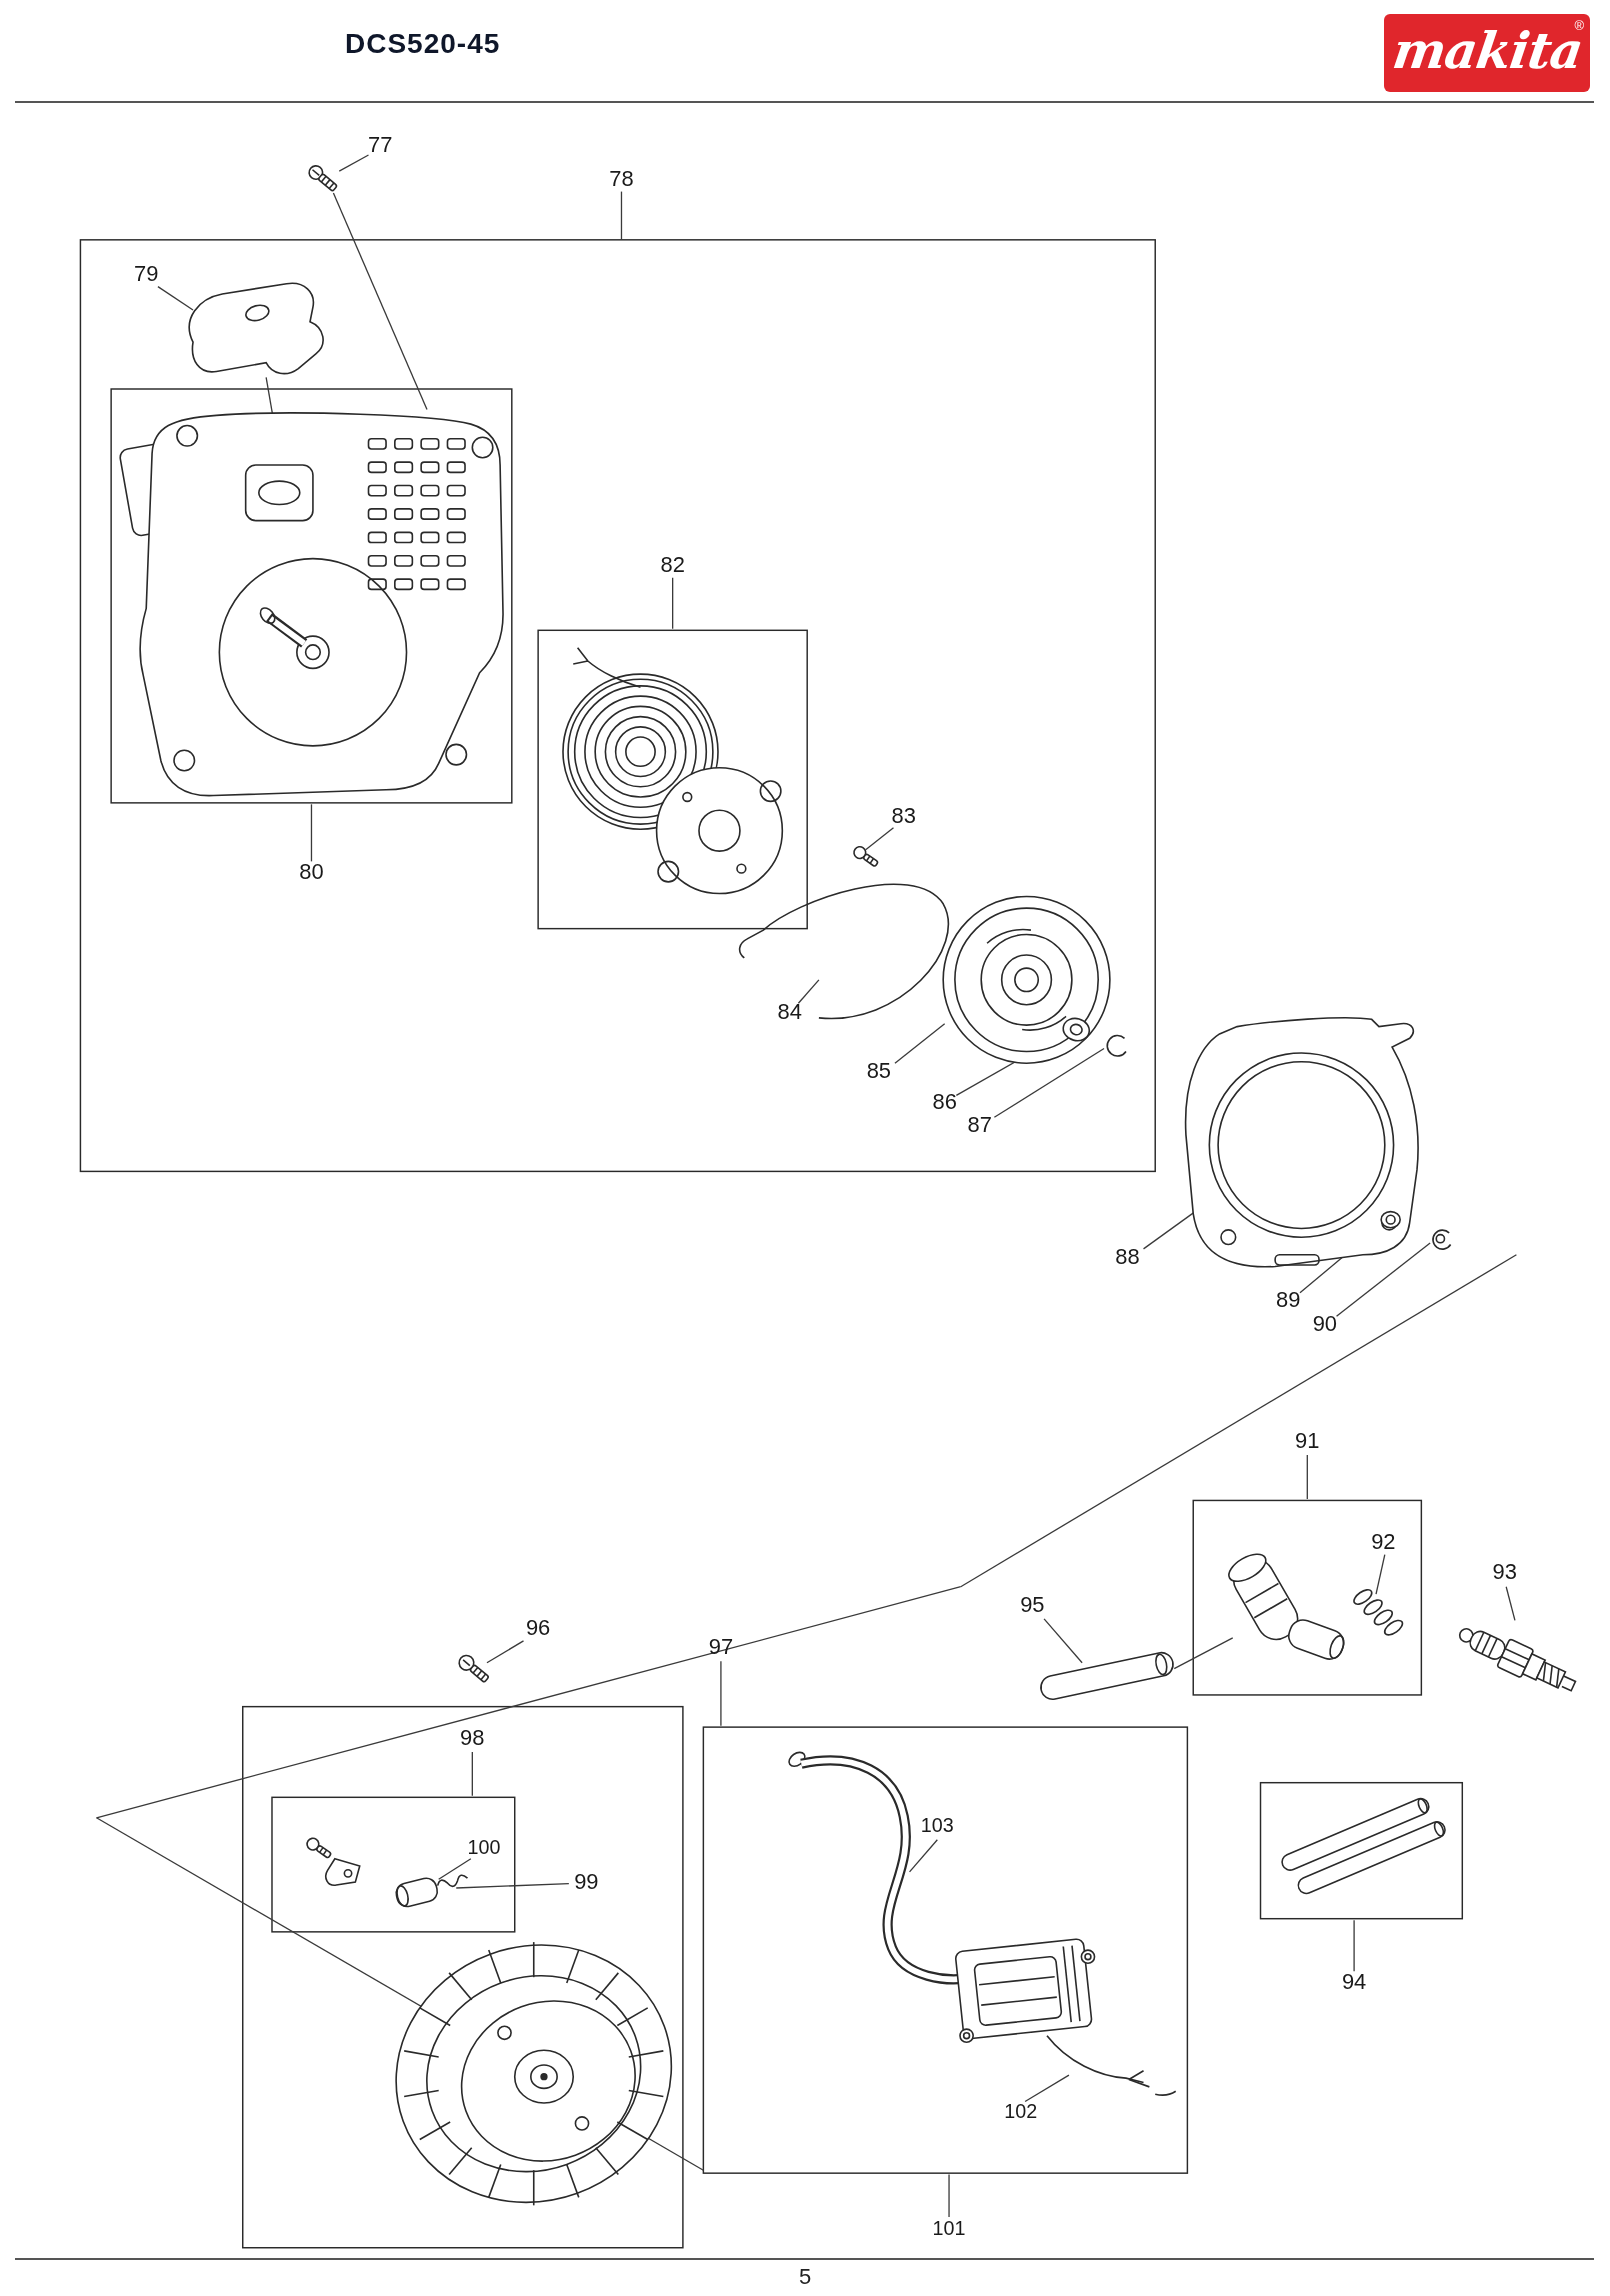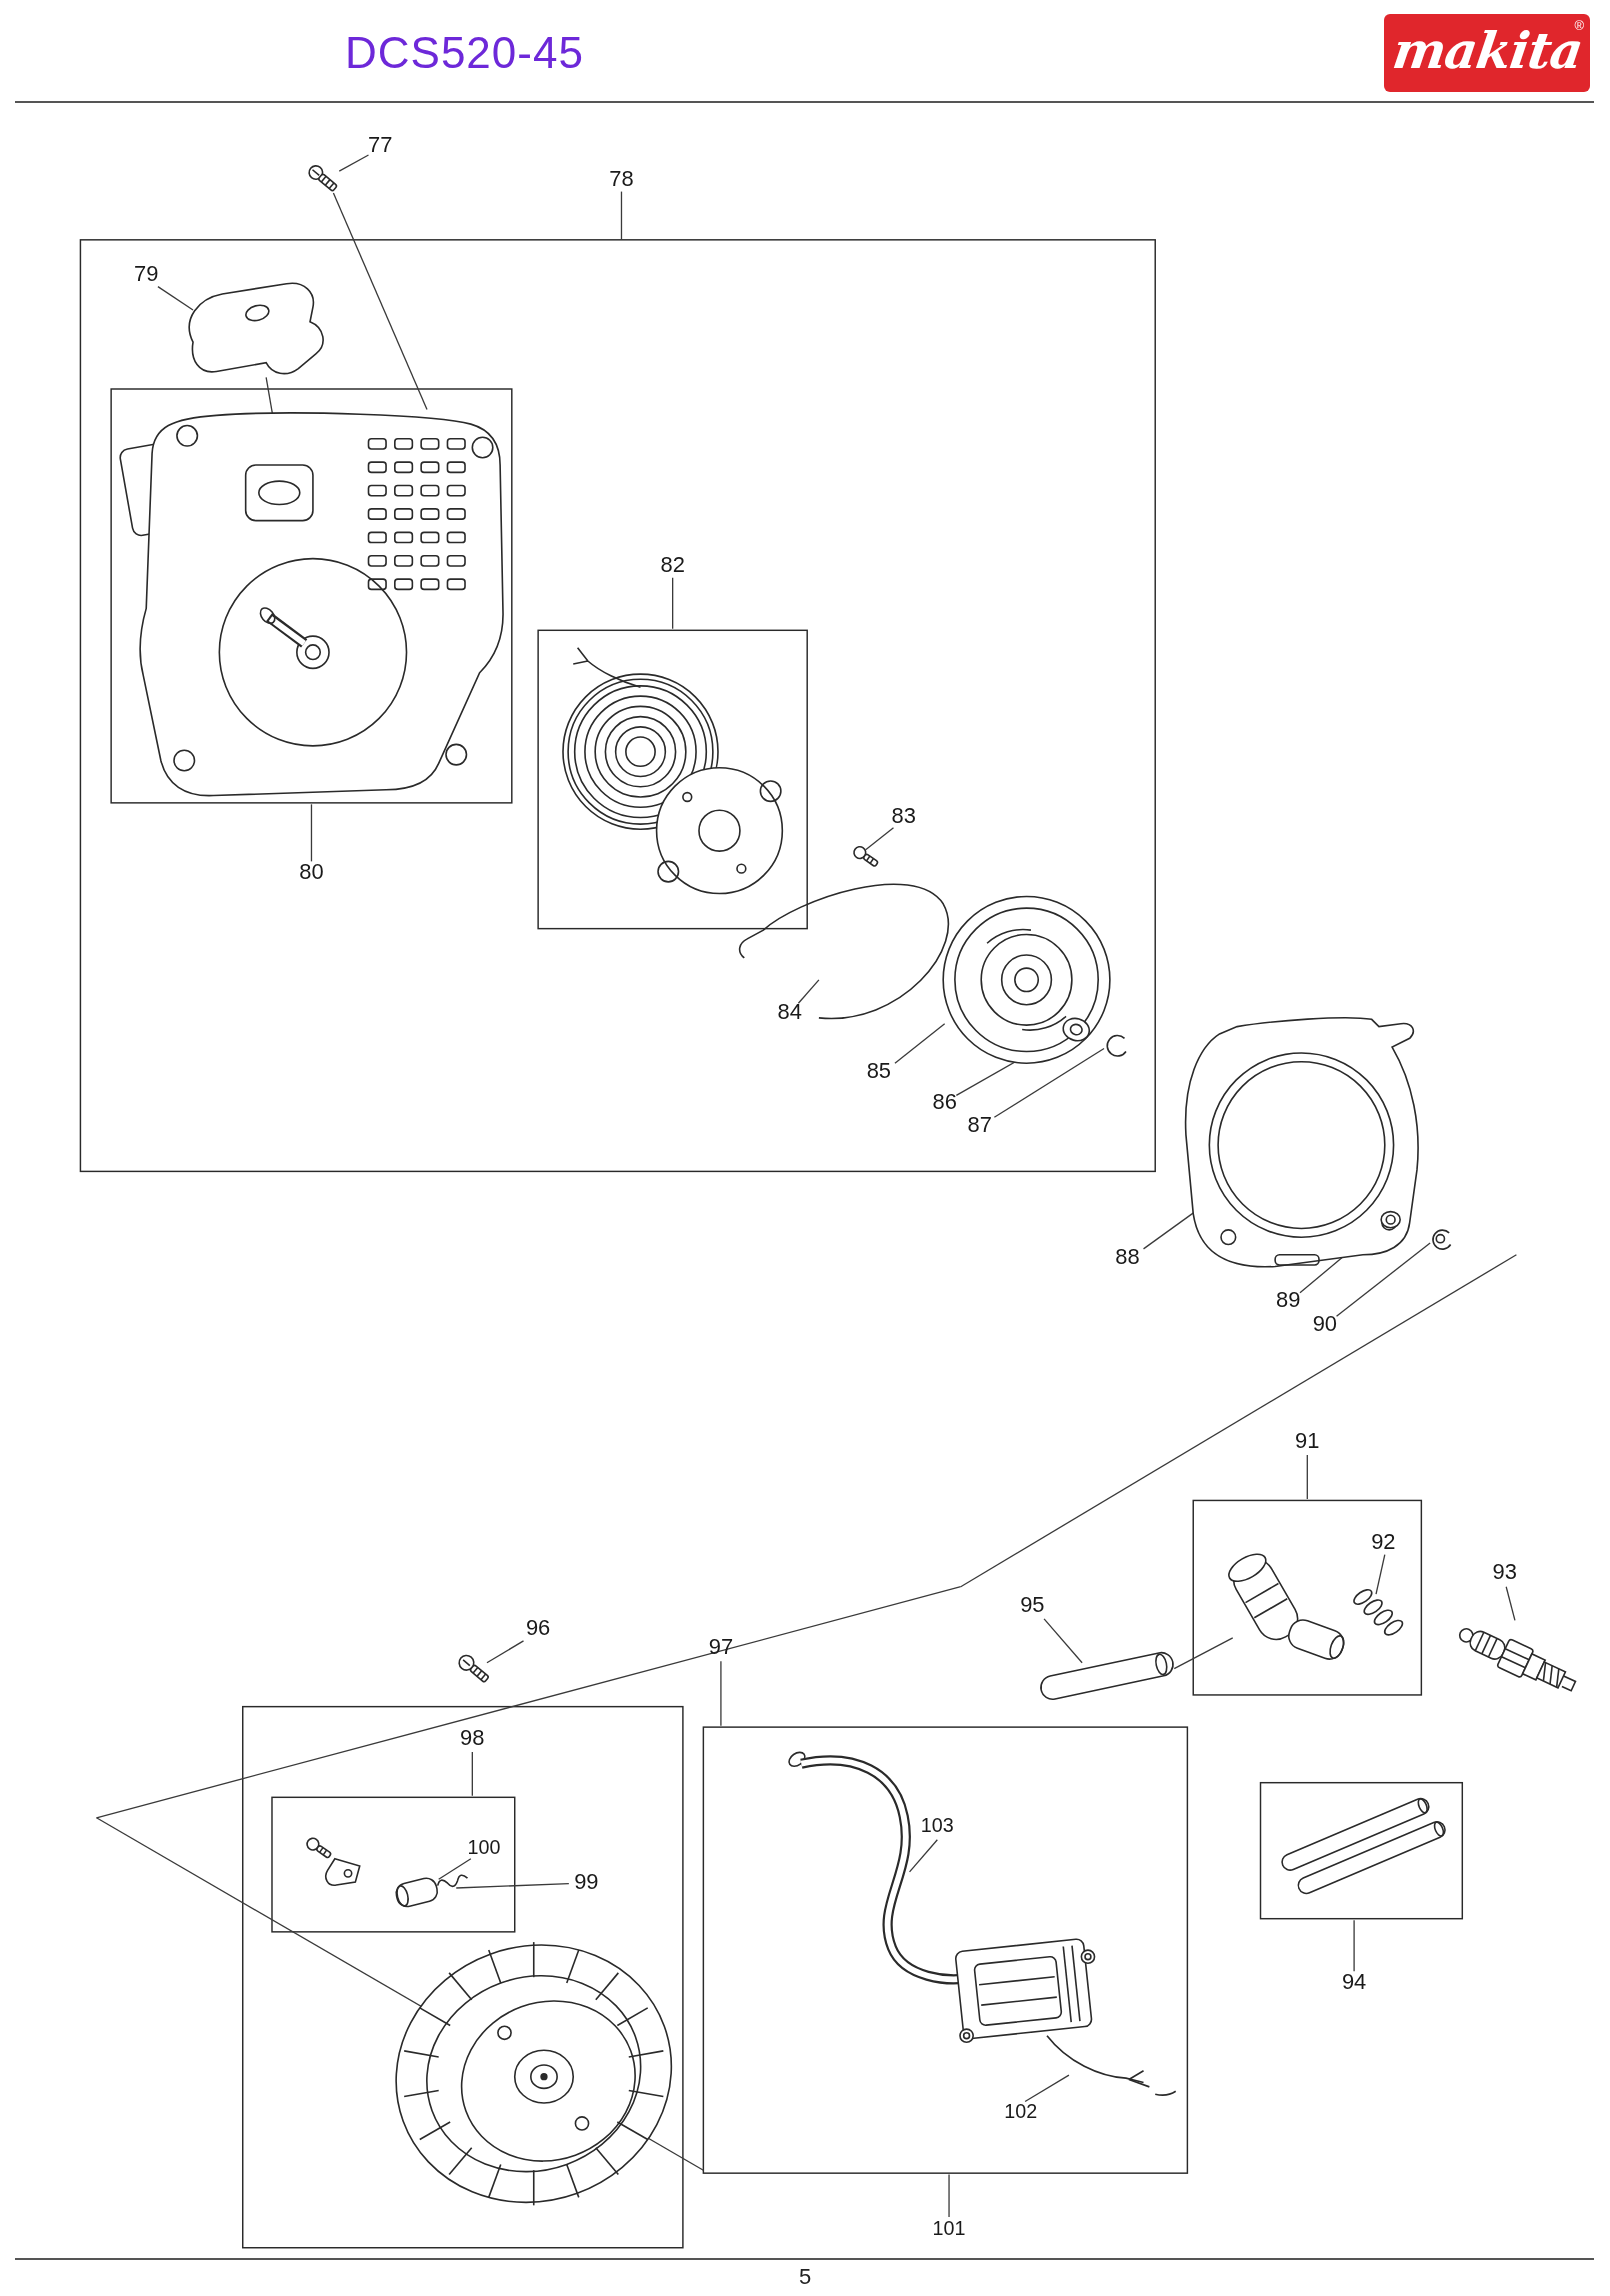--- a/index.html
+++ b/index.html
@@ -1,19 +1,19 @@
 <!DOCTYPE html>
 <html><head>
 <meta charset="utf-8">
 <style>
   html,body{margin:0;padding:0;background:#ffffff;}
   .page{position:relative;width:1610px;height:2296px;background:#fff;
         font-family:"Liberation Sans",sans-serif;color:#1a1a1a;overflow:hidden;}
-  .header-title{position:absolute;left:345px;top:28px;font-size:44px;font-weight:normal;
-        letter-spacing:1px;color:#6d28d9;}
+  .header-title{position:absolute;left:345px;top:28px;font-size:28px;font-weight:bold;
+        letter-spacing:1px;color:#0f172a;}
   .logo{position:absolute;left:1384px;top:14px;width:206px;height:78px;background:#e0262c;
         border-radius:6px;display:flex;align-items:center;justify-content:center;}
   .logo .word{color:#fff;font-family:"DejaVu Serif",serif;font-style:italic;font-weight:bold;
         font-size:50px;letter-spacing:-1px;transform:skewX(-8deg);padding-bottom:6px;}
   .logo .reg{position:absolute;top:4px;right:6px;color:#fff;font-size:13px;font-style:normal;
         font-family:"Liberation Sans",sans-serif;}
   .rule-top{position:absolute;left:15px;right:16px;top:101px;border-top:2px solid #555;}
   .rule-bottom{position:absolute;left:15px;right:16px;top:2258px;border-top:2px solid #555;}
   .page-number{position:absolute;left:0;right:0;top:2264px;text-align:center;font-size:22px;color:#222;}
   svg#diagram{position:absolute;left:0;top:0;}

